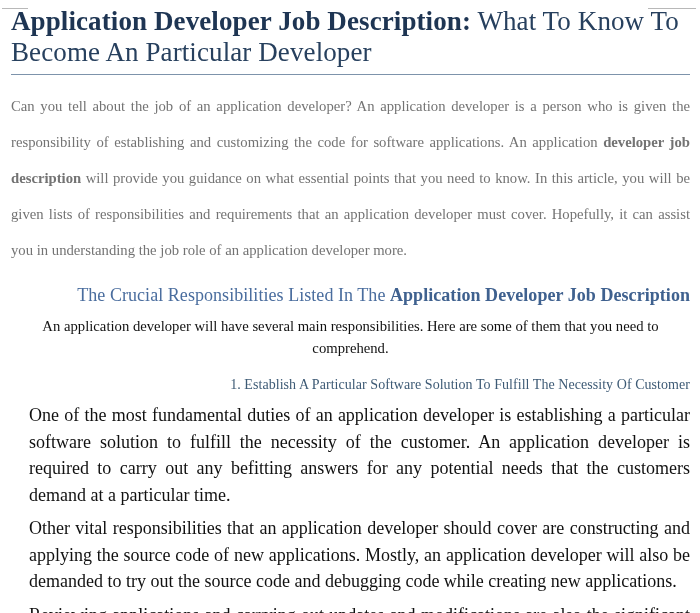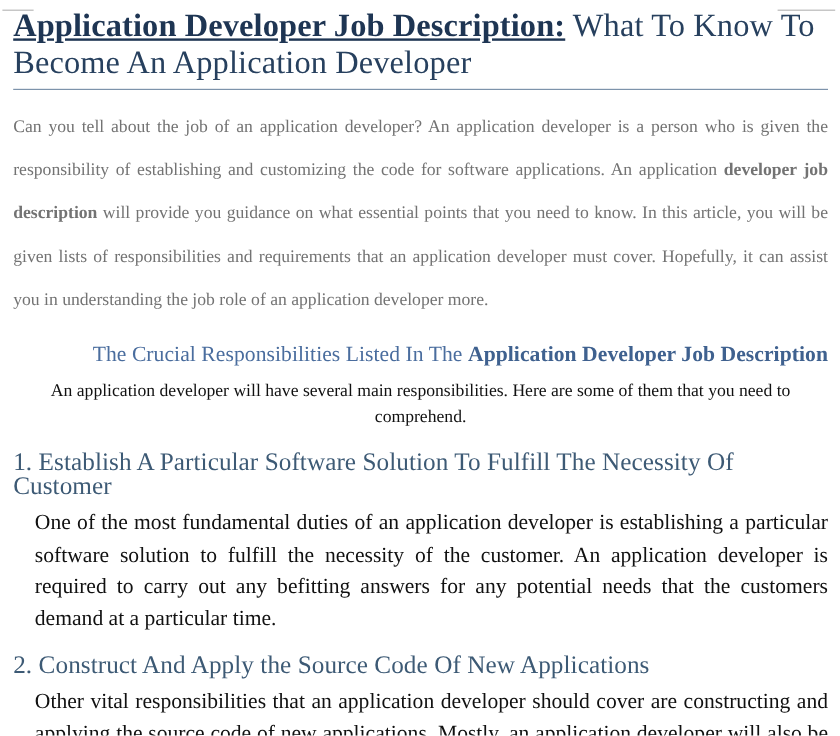--- a/index.html
+++ b/index.html
@@ -40,21 +40,20 @@
     padding: 0;
     font-size: 27px;
     line-height: 31px;
     font-weight: normal;
     color: #27405e;
     letter-spacing: 0.1px;
   }
   h1.doc-title .strong {
     font-weight: bold;
     color: #1e3553;
-    text-decoration: underline;
   }
 
   .title-rule {
     margin: 6px 0 0 0;
     height: 1px;
     background: #7d93ab;
     width: 679px;
   }
 
   p.intro {
@@ -93,63 +92,63 @@
     list-style: none;
     margin: 0;
     padding: 0;
   }
   ol.responsibilities > li {
     margin: 0;
     padding: 0;
   }
   .item-heading {
     margin: 16px 0 0 0;
-    font-size: 21px;
+    font-size: 14px;
     line-height: 20px;
     color: #3d5a75;
     letter-spacing: 0.05px;
+    text-align: right;
   }
   .item-heading .num { color: #3d5a75; }
 
   p.item-body {
     margin: 7px 0 0 18px;
     font-size: 18px;
     line-height: 26.5px;
     text-align: justify;
     text-justify: inter-word;
     color: #111111;
   }
 </style>
 </head>
 <body>
 
 <div class="page">
 
   <div class="edge-mark left"></div>
   <div class="edge-mark right"></div>
 
-  <h1 class="doc-title"><span class="strong">Application Developer Job Description:</span><span> What To Know To Become An Application Developer</span></h1>
+  <h1 class="doc-title"><span class="strong">Application Developer Job Description:</span><span> What To Know To Become An Particular Developer</span></h1>
 
   <div class="title-rule"></div>
 
   <p class="intro"><span>Can you tell about the job of an application developer? An application developer is a person who is given the responsibility of establishing and customizing the code for software applications. An application </span><span class="strong">developer job description</span><span> will provide you guidance on what essential points that you need to know. In this article, you will be given lists of responsibilities and requirements that an application developer must cover. Hopefully, it can assist you in understanding the job role of an application developer more.</span></p>
 
   <h2 class="section-heading"><span>The Crucial Responsibilities Listed In The </span><span class="strong">Application Developer Job Description</span></h2>
 
   <p class="lead">An application developer will have several main responsibilities. Here are some of them that you need to comprehend.</p>
 
   <ol class="responsibilities">
 
     <li>
       <div class="item-heading"><span class="num">1.</span>&nbsp;<span>Establish A Particular Software Solution To Fulfill The Necessity Of Customer</span></div>
       <p class="item-body">One of the most fundamental duties of an application developer is establishing a particular software solution to fulfill the necessity of the customer. An application developer is required to carry out any befitting answers for any potential needs that the customers demand at a particular time.</p>
     </li>
 
     <li>
-      <div class="item-heading"><span class="num">2.</span>&nbsp;<span>Construct And Apply the Source Code Of New Applications</span></div>
       <p class="item-body">Other vital responsibilities that an application developer should cover are constructing and applying the source code of new applications. Mostly, an application developer will also be demanded to try out the source code and debugging code while creating new applications.</p>
     </li>
 
     <li>
       <p class="item-body">Reviewing applications and carrying out updates and modifications are also the significant duties that should be performed by an application developer. Not only that, but he will also need to establish the technical handbooks that show the design and code of new applications made.</p>
     </li>
 
   </ol>
 
 </div>

